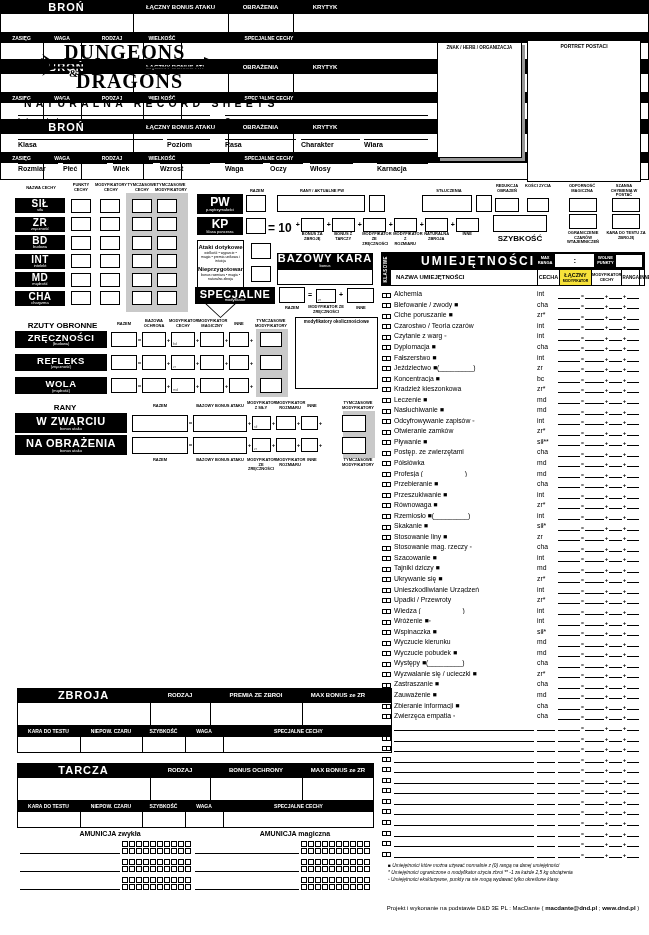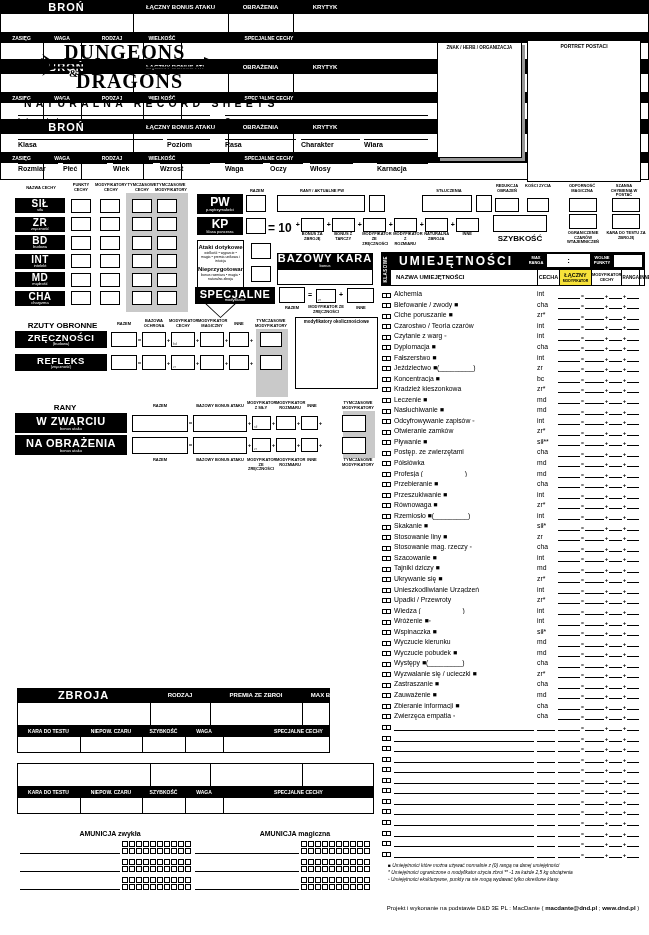--- a/index.html
+++ b/index.html
@@ -396,20 +396,39 @@
           <span class="abbr-in">zr</span>
         </span>
         <span class="op">+</span>
         <span class="vb" style="width:24px"></span>
         <span class="op">+</span>
         <span class="vb" style="width:20px"></span>
         <span class="op">+</span>
         <span class="vb" style="width:22px;margin-left:6px"></span>
       </div>
 
+      <div class="svrow">
+        <div class="svlbl blk">
+          <div class="n1">WOLA</div>
+          <div class="n2">(mądrość)</div>
+        </div>
+        <span class="vb" style="width:26px"></span>
+        <span class="op">=</span>
+        <span class="vb" style="width:24px"></span>
+        <span class="op">+</span>
+        <span class="vb" style="width:24px">
+          <span class="abbr-in">md</span>
+        </span>
+        <span class="op">+</span>
+        <span class="vb" style="width:24px"></span>
+        <span class="op">+</span>
+        <span class="vb" style="width:20px"></span>
+        <span class="op">+</span>
+        <span class="vb" style="width:22px;margin-left:6px"></span>
+      </div>
     </div>
   <div class="bx" style="left:295px;top:317px;width:83px;height:72px">
     <div class="t45 b c" style="padding-top:1px">modyfikatory okolicznościowe</div>
   </div>
 
   <div class="a t8 b c" style="left:30px;top:403px;width:70px">RANY</div>
   <div class="tinylbl" style="left:132px;top:404px;width:56px">RAZEM</div>
   <div class="tinylbl" style="left:193px;top:404px;width:54px">BAZOWY BONUS ATAKU</div>
   <div class="tinylbl" style="left:247px;top:401px;width:28px">MODYFIKATOR Z SIŁY</div>
   <div class="tinylbl" style="left:276px;top:401px;width:28px">MODYFIKATOR ROZMIARU</div>
@@ -548,21 +567,21 @@
         <div class="cells wcols3" style="height:18px">
           <div></div>
           <div></div>
           <div></div>
           <div></div>
           <div></div>
         </div>
       </div>
     </div>
 
-  <div class="a" style="left:17px;top:688px;width:313px">
+  <div class="a" style="left:17px;top:688px;width:375px">
     <div class="wr1 acols1" style="height:14px">
       <div class="big">ZBROJA</div>
       <div>RODZAJ</div>
       <div>PREMIA ZE ZBROI</div>
       <div>MAX BONUS ze ZR</div>
     </div>
     <div class="cells acols1" style="height:24px">
       <div></div>
       <div></div>
       <div></div>
@@ -578,20 +597,26 @@
     <div class="cells acols3" style="height:17px">
       <div></div>
       <div></div>
       <div></div>
       <div></div>
       <div></div>
     </div>
   </div>
 
   <div class="a" style="left:17px;top:763px;width:357px">
+    <div class="wr1 acols1" style="height:14px">
+      <div class="big">TARCZA</div>
+      <div>RODZAJ</div>
+      <div>BONUS OCHRONY</div>
+      <div>MAX BONUS ze ZR</div>
+    </div>
     <div class="cells acols1" style="height:24px">
       <div></div>
       <div></div>
       <div></div>
       <div></div>
     </div>
     <div class="wr3 acols3" style="height:10px">
       <div>KARA DO TESTU</div>
       <div>NIEPOW. CZARU</div>
       <div>SZYBKOŚĆ</div>
@@ -756,21 +781,21 @@
           <span></span>
           <span></span>
         </span>
       </div>
     </div>
 
   <div class="a blk" style="left:381px;top:252px;width:10px;height:34px;z-index:2">
     <span class="vtext">KLASOWE</span>
   </div>
   <div class="a" style="left:381px;top:252px;width:264px;height:17px;background:#000;color:#fff;display:flex;align-items:center">
-    <div class="t12 b" style="letter-spacing:2px;margin-left:18px">UMIEJĘTNOŚCI</div>
+    <div class="t12 b" style="letter-spacing:2px;margin-left:40px">UMIEJĘTNOŚCI</div>
     <div class="t4 b c" style="margin-left:auto;width:22px">MAX RANGA</div>
     <div style="width:43px;height:13px;background:#fff;color:#000;font-size:8px;font-weight:bold;display:flex;align-items:center;justify-content:center">:</div>
     <div class="t4 b c" style="width:24px">WOLNE PUNKTY</div>
     <div style="width:28px;height:12px;background:#fff;margin-right:3px"></div>
   </div>
   <div class="a skhead" style="left:381px;top:269px;width:264px">
     <div style="flex:0 0 155px;padding-left:14px">
         <span class="t6 b">NAZWA UMIEJĘTNOŚCI</span>
       </div>
     <div style="flex:0 0 22px">

